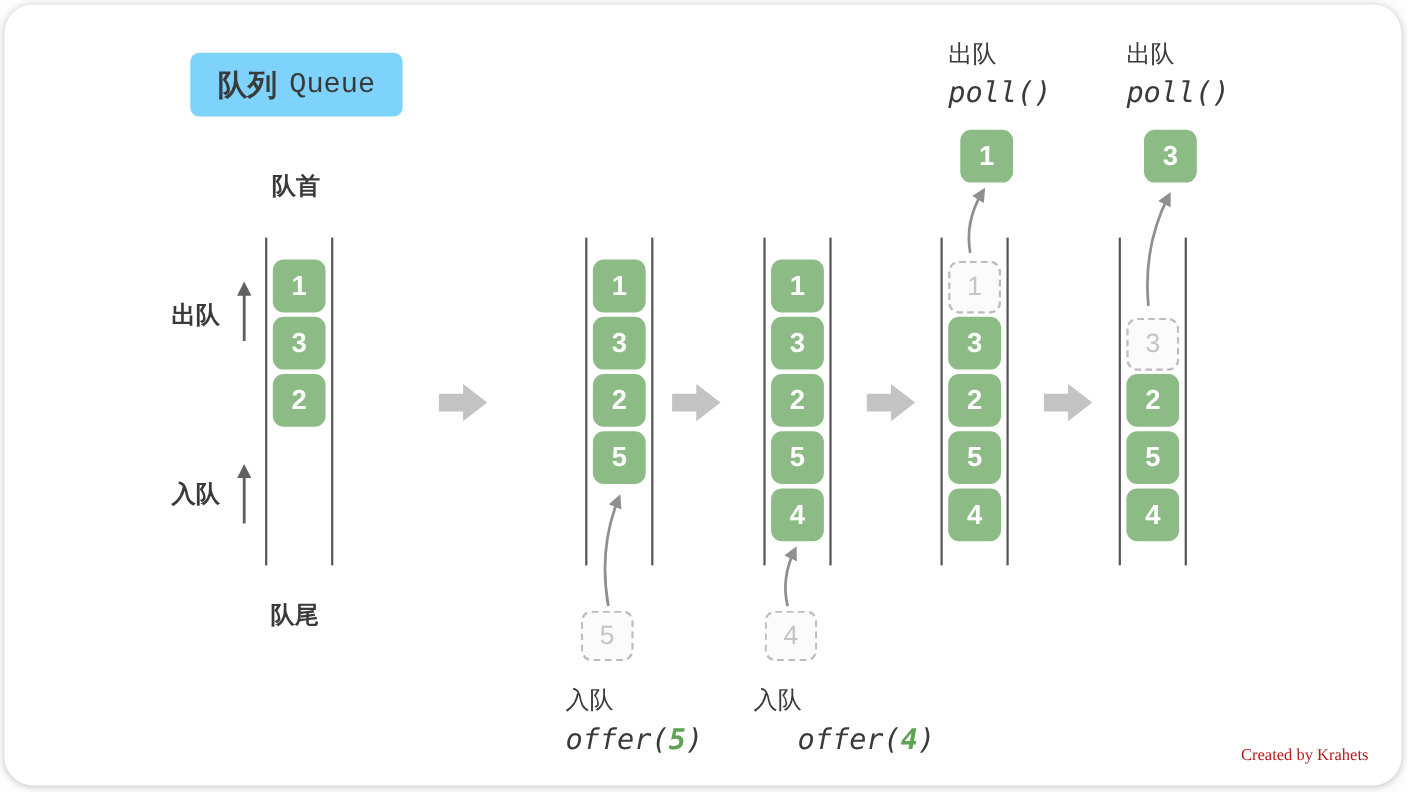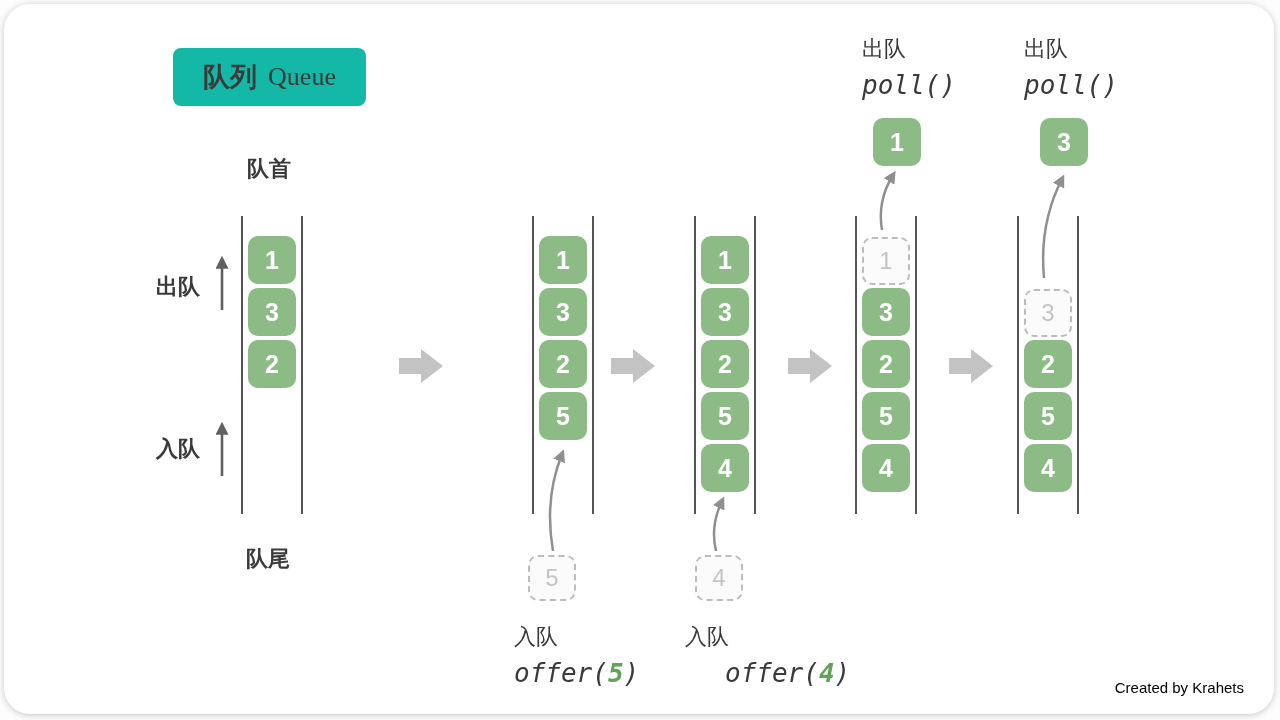--- a/index.html
+++ b/index.html
@@ -7,26 +7,26 @@
     width:1280px; height:720px; position:relative; background:#fdfdfd;
     font-family:"Liberation Sans", sans-serif; overflow:hidden;
   }
   .card {
     position:absolute; left:4px; top:4px; width:1270px; height:710px;
     background:#ffffff; border-radius:26px;
     box-shadow:0 1px 7px rgba(0,0,0,0.22);
   }
   .badge {
     position:absolute; left:169px; top:44px; width:193px; height:58px;
-    background:#14b8a6; border-radius:8px;
+    background:#7dd3fc; border-radius:8px;
     display:flex; align-items:center; justify-content:center; gap:11px;
     color:#3a3a3a; font-size:27px;
   }
   .badge .t-zh { font-weight:700; }
-  .badge .t-en { font-family:Liberation Serif, serif; font-size:26px; }
+  .badge .t-en { font-family:Liberation Mono, monospace; font-size:26px; }
   .cjk { position:absolute; color:#3a3a3a; font-size:22px; white-space:nowrap; }
   .cjk.bold { font-weight:700;text-align:center; }
   .code {
     position:absolute; color:#3a3a3a; font-size:26px; white-space:nowrap;
     font-family:"DejaVu Sans Mono", monospace;
     font-style:italic;
   }
   .code .arg { color:#5fa355; font-weight:700; }
   .wall { position:absolute; top:212px; width:2px; height:298px; background:#545454; }
   .qbox {
@@ -35,21 +35,21 @@
     display:flex; align-items:center; justify-content:center;
   }
   .ghost {
     position:absolute; width:44px; height:42px; border-radius:10px;
     border:2px dashed #bcbcbc; background:#fbfbfb; color:#c4c4c4;
     font-size:24px; font-weight:400;
     display:flex; align-items:center; justify-content:center;
   }
   .watermark {
     position:absolute; left:1078px; top:675px; width:162px; text-align:right;
-    font-family:Liberation Sans, sans-serif; font-size:15px; color:#000000;
+    font-family:Liberation Serif, serif; font-size:15px; color:#b91c1c;
     white-space:nowrap;
   }
   svg.overlay { position:absolute; left:0; top:0; pointer-events:none; }
 </style>
 </head>
 <body>
 
 <div class="card">
 
   <div class="badge">

